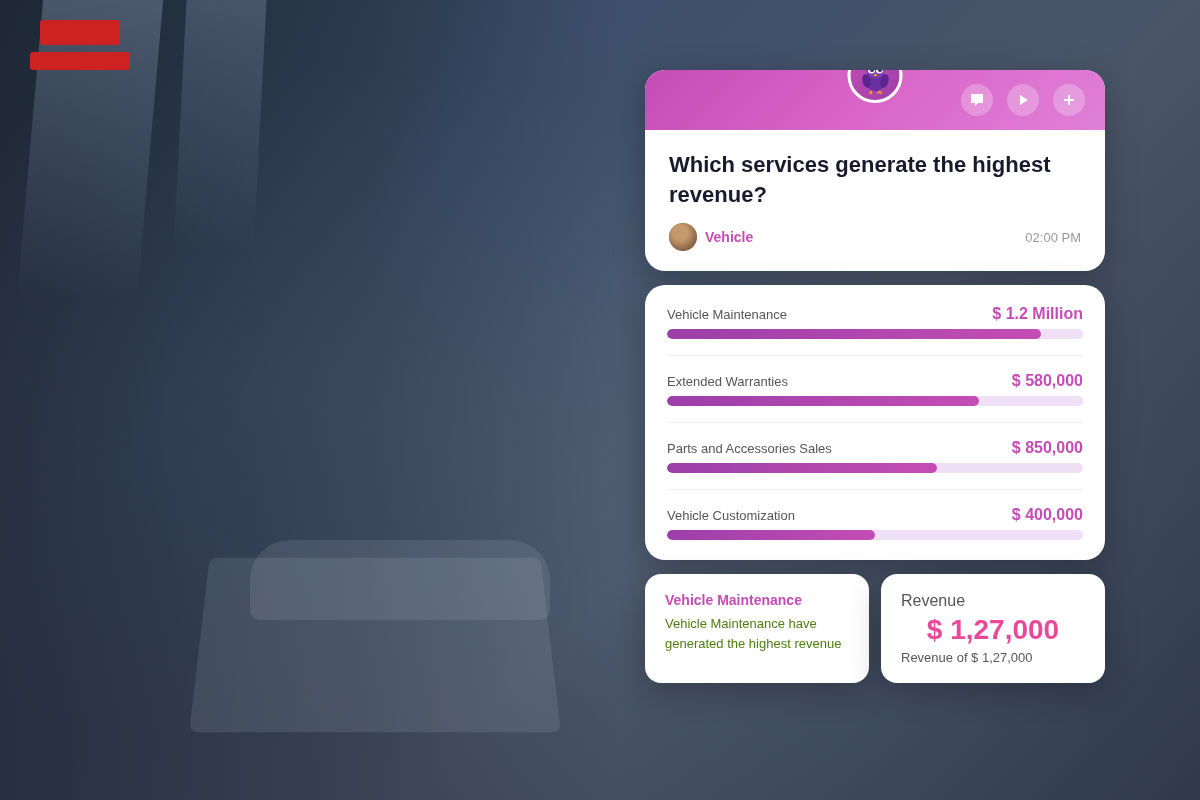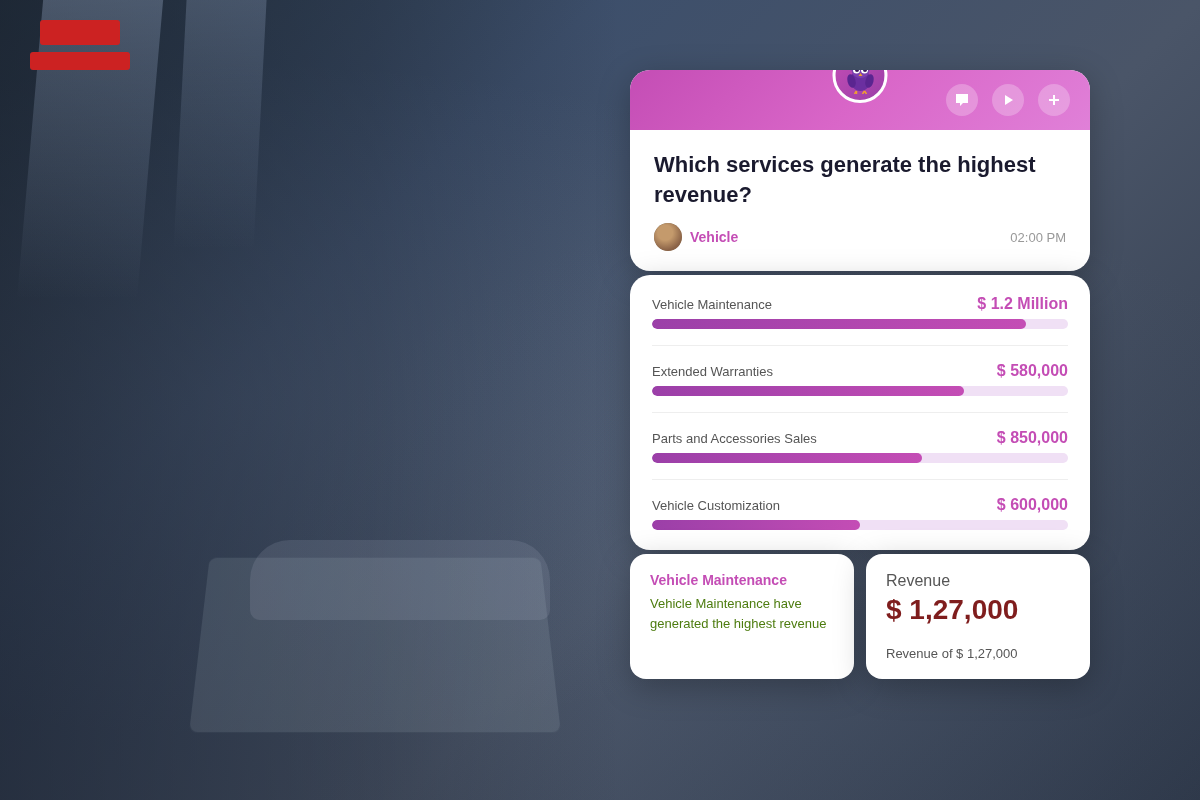--- a/index.html
+++ b/index.html
@@ -106,26 +106,26 @@
       background: rgba(200,210,220,0.12);
       border-radius: 8px;
       transform: perspective(400px) rotateX(15deg);
       z-index: 2;
     }
 
     
     .ui-container {
       position: absolute;
       top: 70px;
-      right: 110px;
+      right: 95px;
       width: 460px;
       z-index: 10;
       display: flex;
       flex-direction: column;
-      gap: 4px;
+      gap: 14px;
     }
 
     
     .chat-card {
       background: white;
       border-radius: 20px;
       overflow: hidden;
       box-shadow: 0 8px 32px rgba(0,0,0,0.25);
     }
 
@@ -309,22 +309,23 @@
 
     .revenue-label {
       font-size: 16px;
       color: #555;
       margin-bottom: 4px;
     }
 
     .revenue-amount {
       font-size: 28px;
       font-weight: 700;
-      color: #7f1d1d;
-      margin-bottom: 20px;
+      color: #ec4899;
+      margin-bottom: 4px;
+      text-align: center;
     }
 
     .revenue-sub {
       font-size: 13px;
       color: #555;
     }
 
     .divider {
       height: 1px;
       background: #eee;
@@ -448,21 +449,21 @@
       <div class="bar-track">
         <div class="bar-fill" style="width: 65%"></div>
       </div>
     </div>
 
     <div class="divider"></div>
 
     <div class="bar-row">
       <div class="bar-label-row">
         <span class="bar-label">Vehicle Customization</span>
-        <span class="bar-value">$ 600,000</span>
+        <span class="bar-value">$ 400,000</span>
       </div>
       <div class="bar-track">
         <div class="bar-fill" style="width: 50%"></div>
       </div>
     </div>
 
   </div>
 
   <div class="bottom-cards">
 

